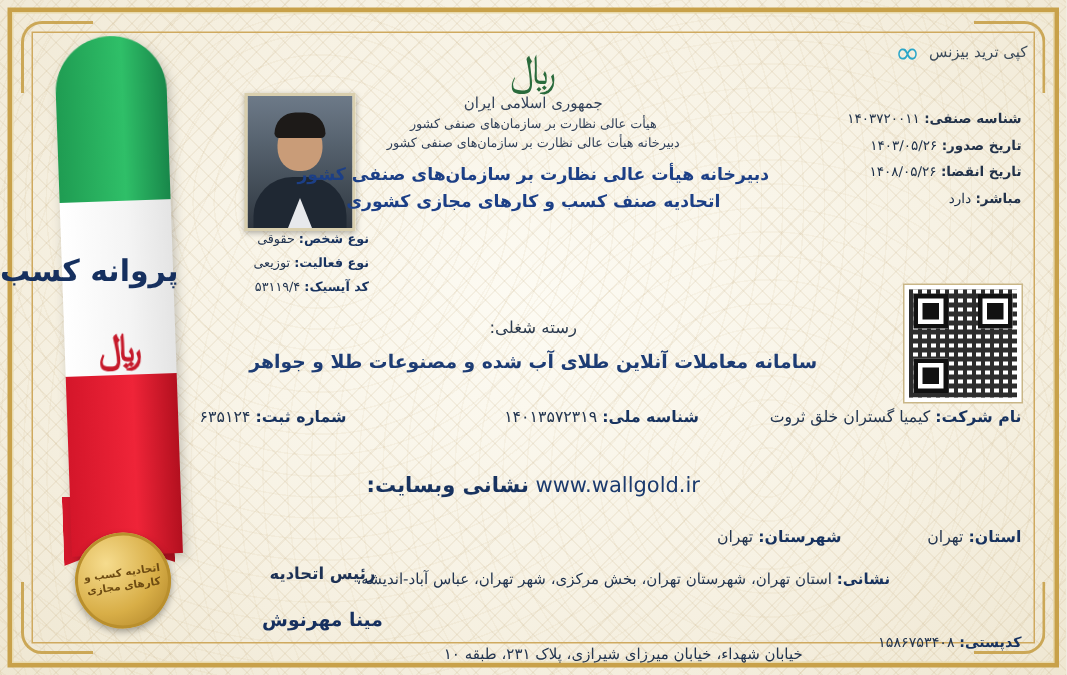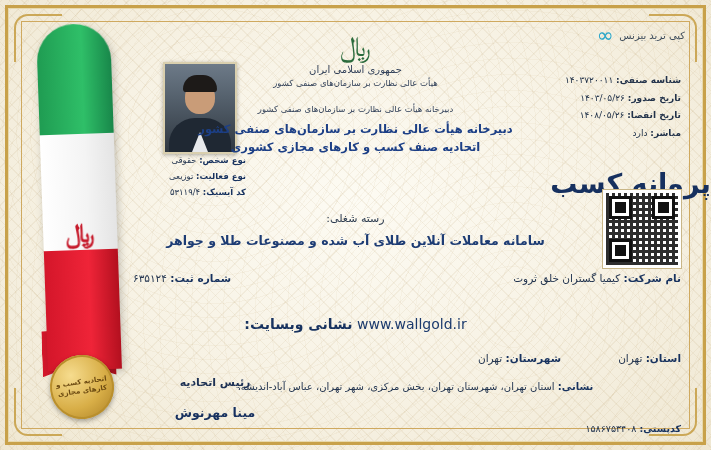--- a/index.html
+++ b/index.html
@@ -110,28 +110,28 @@
   .brand{
     position:absolute;right:26px;top:26px;display:flex;align-items:center;gap:6px;
   }
   .brand .bname{font-size:10px;color:#3b4a5a;}
   .brand .binfinity{
     width:34px;height:18px;color:#2aa6c9;font-size:20px;line-height:18px;
   }
   
   .hdr{position:absolute;left:0;right:0;top:64px;text-align:center;color:#253142;}
   .hdr .l1{font-size:10px;margin-bottom:3px;color:#33425a;}
-  .hdr .l2{font-size:8.5px;margin-bottom:16px;color:#33425a;}
+  .hdr .l2{font-size:8.5px;margin-bottom:3px;color:#33425a;}
   .hdr .l3{font-size:8.5px;color:#33425a;}
   .hdr .blue1{margin-top:8px;font-size:11.5px;font-weight:bold;color:#1c3f86;}
   .hdr .blue2{margin-top:4px;font-size:11.5px;font-weight:bold;color:#1c3f86;}
 
   .title{
-    position:absolute;left:0;right:0;top:168px;text-align:right;
-    font-size:27px;font-weight:bold;color:#16305f;letter-spacing:1px;
+    position:absolute;left:0;right:0;top:168px;text-align:left;
+    font-size:20px;font-weight:bold;color:#16305f;letter-spacing:1px;
   }
   .job-label{
     position:absolute;left:0;right:0;top:212px;text-align:center;
     font-size:11px;color:#2c3b4f;
   }
   .job-value{
     position:absolute;left:0;right:0;top:233px;text-align:center;
     font-size:12.5px;color:#1d3c74;font-weight:bold;
   }
   
@@ -287,20 +287,24 @@
       </div>
     <div class="pe c">
         <i></i>
       </div>
   </div>
 
   <div class="row r-company">
     <span class="k">نام شرکت:</span>
     <span class="v">کیمیا گستران خلق ثروت</span>
   </div>
+  <div class="row r-national">
+    <span class="k">شناسه ملی:</span>
+    <span class="v">۱۴۰۱۳۵۷۲۳۱۹</span>
+  </div>
   <div class="row r-regno">
     <span class="k">شماره ثبت:</span>
     <span class="v">۶۳۵۱۲۴</span>
   </div>
 
   <div class="website">
     <span class="url">www.wallgold.ir</span>
     <span class="k">نشانی وبسایت:</span>
   </div>
 
@@ -309,20 +313,21 @@
     <span class="v">تهران</span>
   </div>
   <div class="row r-shahr">
     <span class="k">شهرستان:</span>
     <span class="v">تهران</span>
   </div>
 
   <div class="addr">
     <span class="k">نشانی:</span>
     <span class="v">استان تهران، شهرستان تهران، بخش مرکزی، شهر تهران، عباس آباد-اندیشه،</span>
+    <div class="v">خیابان شهداء، خیابان میرزای شیرازی، پلاک ۲۳۱، طبقه ۱۰</div>
   </div>
 
   <div class="code">
     <span class="k">کدپستی:</span>
     <span class="v">۱۵۸۶۷۵۳۴۰۸</span>
   </div>
 
   <div class="sig">
     <div class="role">رئیس اتحادیه</div>
     <div class="name">مینا مهرنوش</div>

